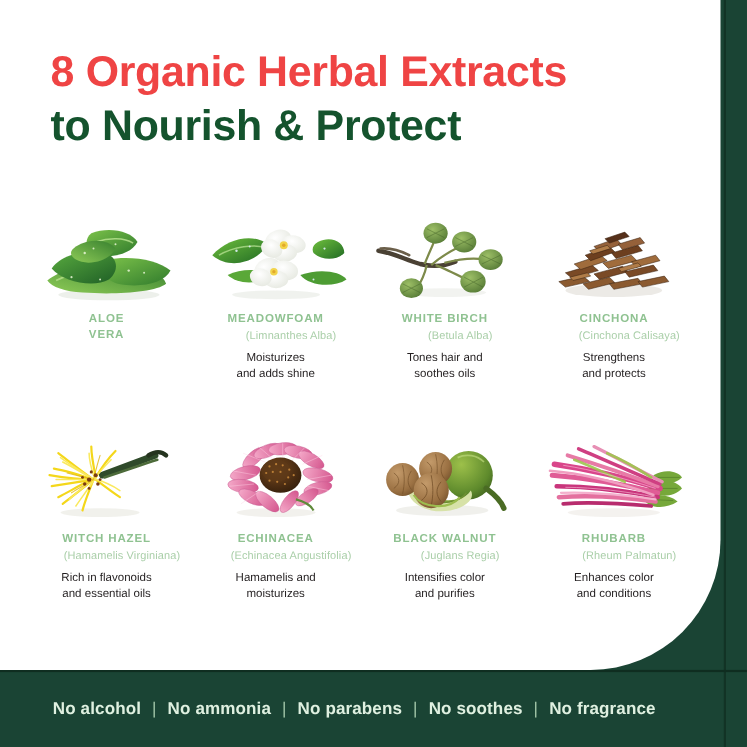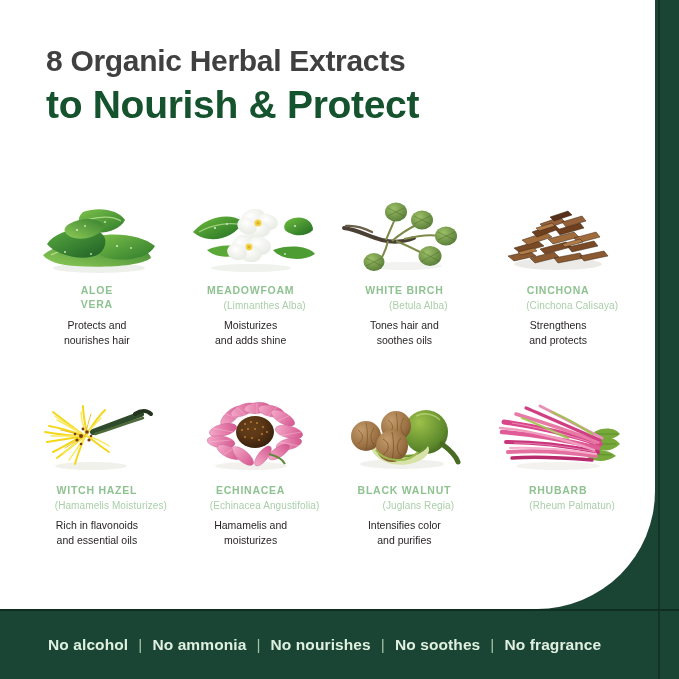--- a/index.html
+++ b/index.html
@@ -27,22 +27,22 @@
   #card {
     position:absolute;
     left:0; top:0;
     width:655px; height:609px;
     background:#ffffff;
     border-bottom-right-radius:118px;
   }
   
   #heading { position:absolute; left:46px; top:44px; width:580px; }
   .title-main {
-    font-size:30px; font-weight:bold; letter-spacing:-0.3px;
-    color:#404040; line-height:1.12; white-space:nowrap;
+    font-size:39px; font-weight:bold; letter-spacing:-0.3px;
+    color:#ef4444; line-height:1.12; white-space:nowrap;
   }
   .title-sub {
     font-size:39px; font-weight:bold; letter-spacing:-0.3px;
     color:#14532d; line-height:1.18; white-space:nowrap;
     margin-top:4px;
   }
   
   #grid {
     position:absolute; left:20px; top:192px;
     width:615px;
@@ -141,24 +141,20 @@
             <circle cx="34" cy="60" r="1"></circle>
               <circle cx="60" cy="62" r="0.9"></circle>
             <circle cx="74" cy="30" r="0.9"></circle>
           </g>
         </svg>
       </div>
       <div class="name">
         <span>ALOE</span><br>
         <span>VERA</span>
       </div>
-      <div class="desc">
-        <span>Protects and</span><br>
-        <span>nourishes hair</span>
-      </div>
     </div>
 
     <div class="cell">
       <div class="art">
         <svg viewBox="0 0 132 86" xmlns="http://www.w3.org/2000/svg">
           <defs>
             <linearGradient id="mf1" x1="0" y1="0" x2="1" y2="1">
               <stop offset="0" stop-color="#6fbf3d"></stop>
                 <stop offset="1" stop-color="#216b24"></stop>
             </linearGradient>
@@ -342,21 +338,21 @@
             <circle cx="46" cy="48" r="1.6"></circle>
               <circle cx="58" cy="48" r="1.6"></circle>
             <circle cx="52" cy="37" r="1.4"></circle>
               <circle cx="44" cy="42" r="1.3"></circle>
             <circle cx="60" cy="44" r="1.3"></circle>
               <circle cx="50" cy="52" r="1.3"></circle>
           </g>
         </svg>
       </div>
       <div class="name">WITCH HAZEL</div>
-      <div class="latin">(Hamamelis Moisturizes)</div>
+      <div class="latin">(Hamamelis Virginiana)</div>
       <div class="desc">
         <span>Rich in flavonoids</span><br>
         <span>and essential oils</span>
       </div>
     </div>
 
     <div class="cell">
       <div class="art">
         <svg viewBox="0 0 132 86" xmlns="http://www.w3.org/2000/svg">
           <defs>
@@ -515,30 +511,34 @@
             <path d="M30 26 C46 32 62 40 76 46"></path>
           </g>
           <g stroke="#ffd2e4" stroke-width=".8" fill="none" opacity=".6">
             <path d="M20 31 C46 35 76 43 104 52"></path>
             <path d="M22 51 C48 51 78 55 104 60"></path>
           </g>
         </svg>
       </div>
       <div class="name">RHUBARB</div>
       <div class="latin">(Rheum Palmatun)</div>
+      <div class="desc">
+        <span>Enhances color</span><br>
+        <span>and conditions</span>
+      </div>
     </div>
 
   </div>
 </div>
 
 <div id="claims">
   <div id="claims-inner">
     <span class="claim">No alcohol</span>
     <span class="sep">|</span>
     <span class="claim">No ammonia</span>
     <span class="sep">|</span>
-    <span class="claim">No nourishes</span>
+    <span class="claim">No parabens</span>
     <span class="sep">|</span>
     <span class="claim">No soothes</span>
     <span class="sep">|</span>
     <span class="claim">No fragrance</span>
   </div>
 </div>
 
 </body></html>

